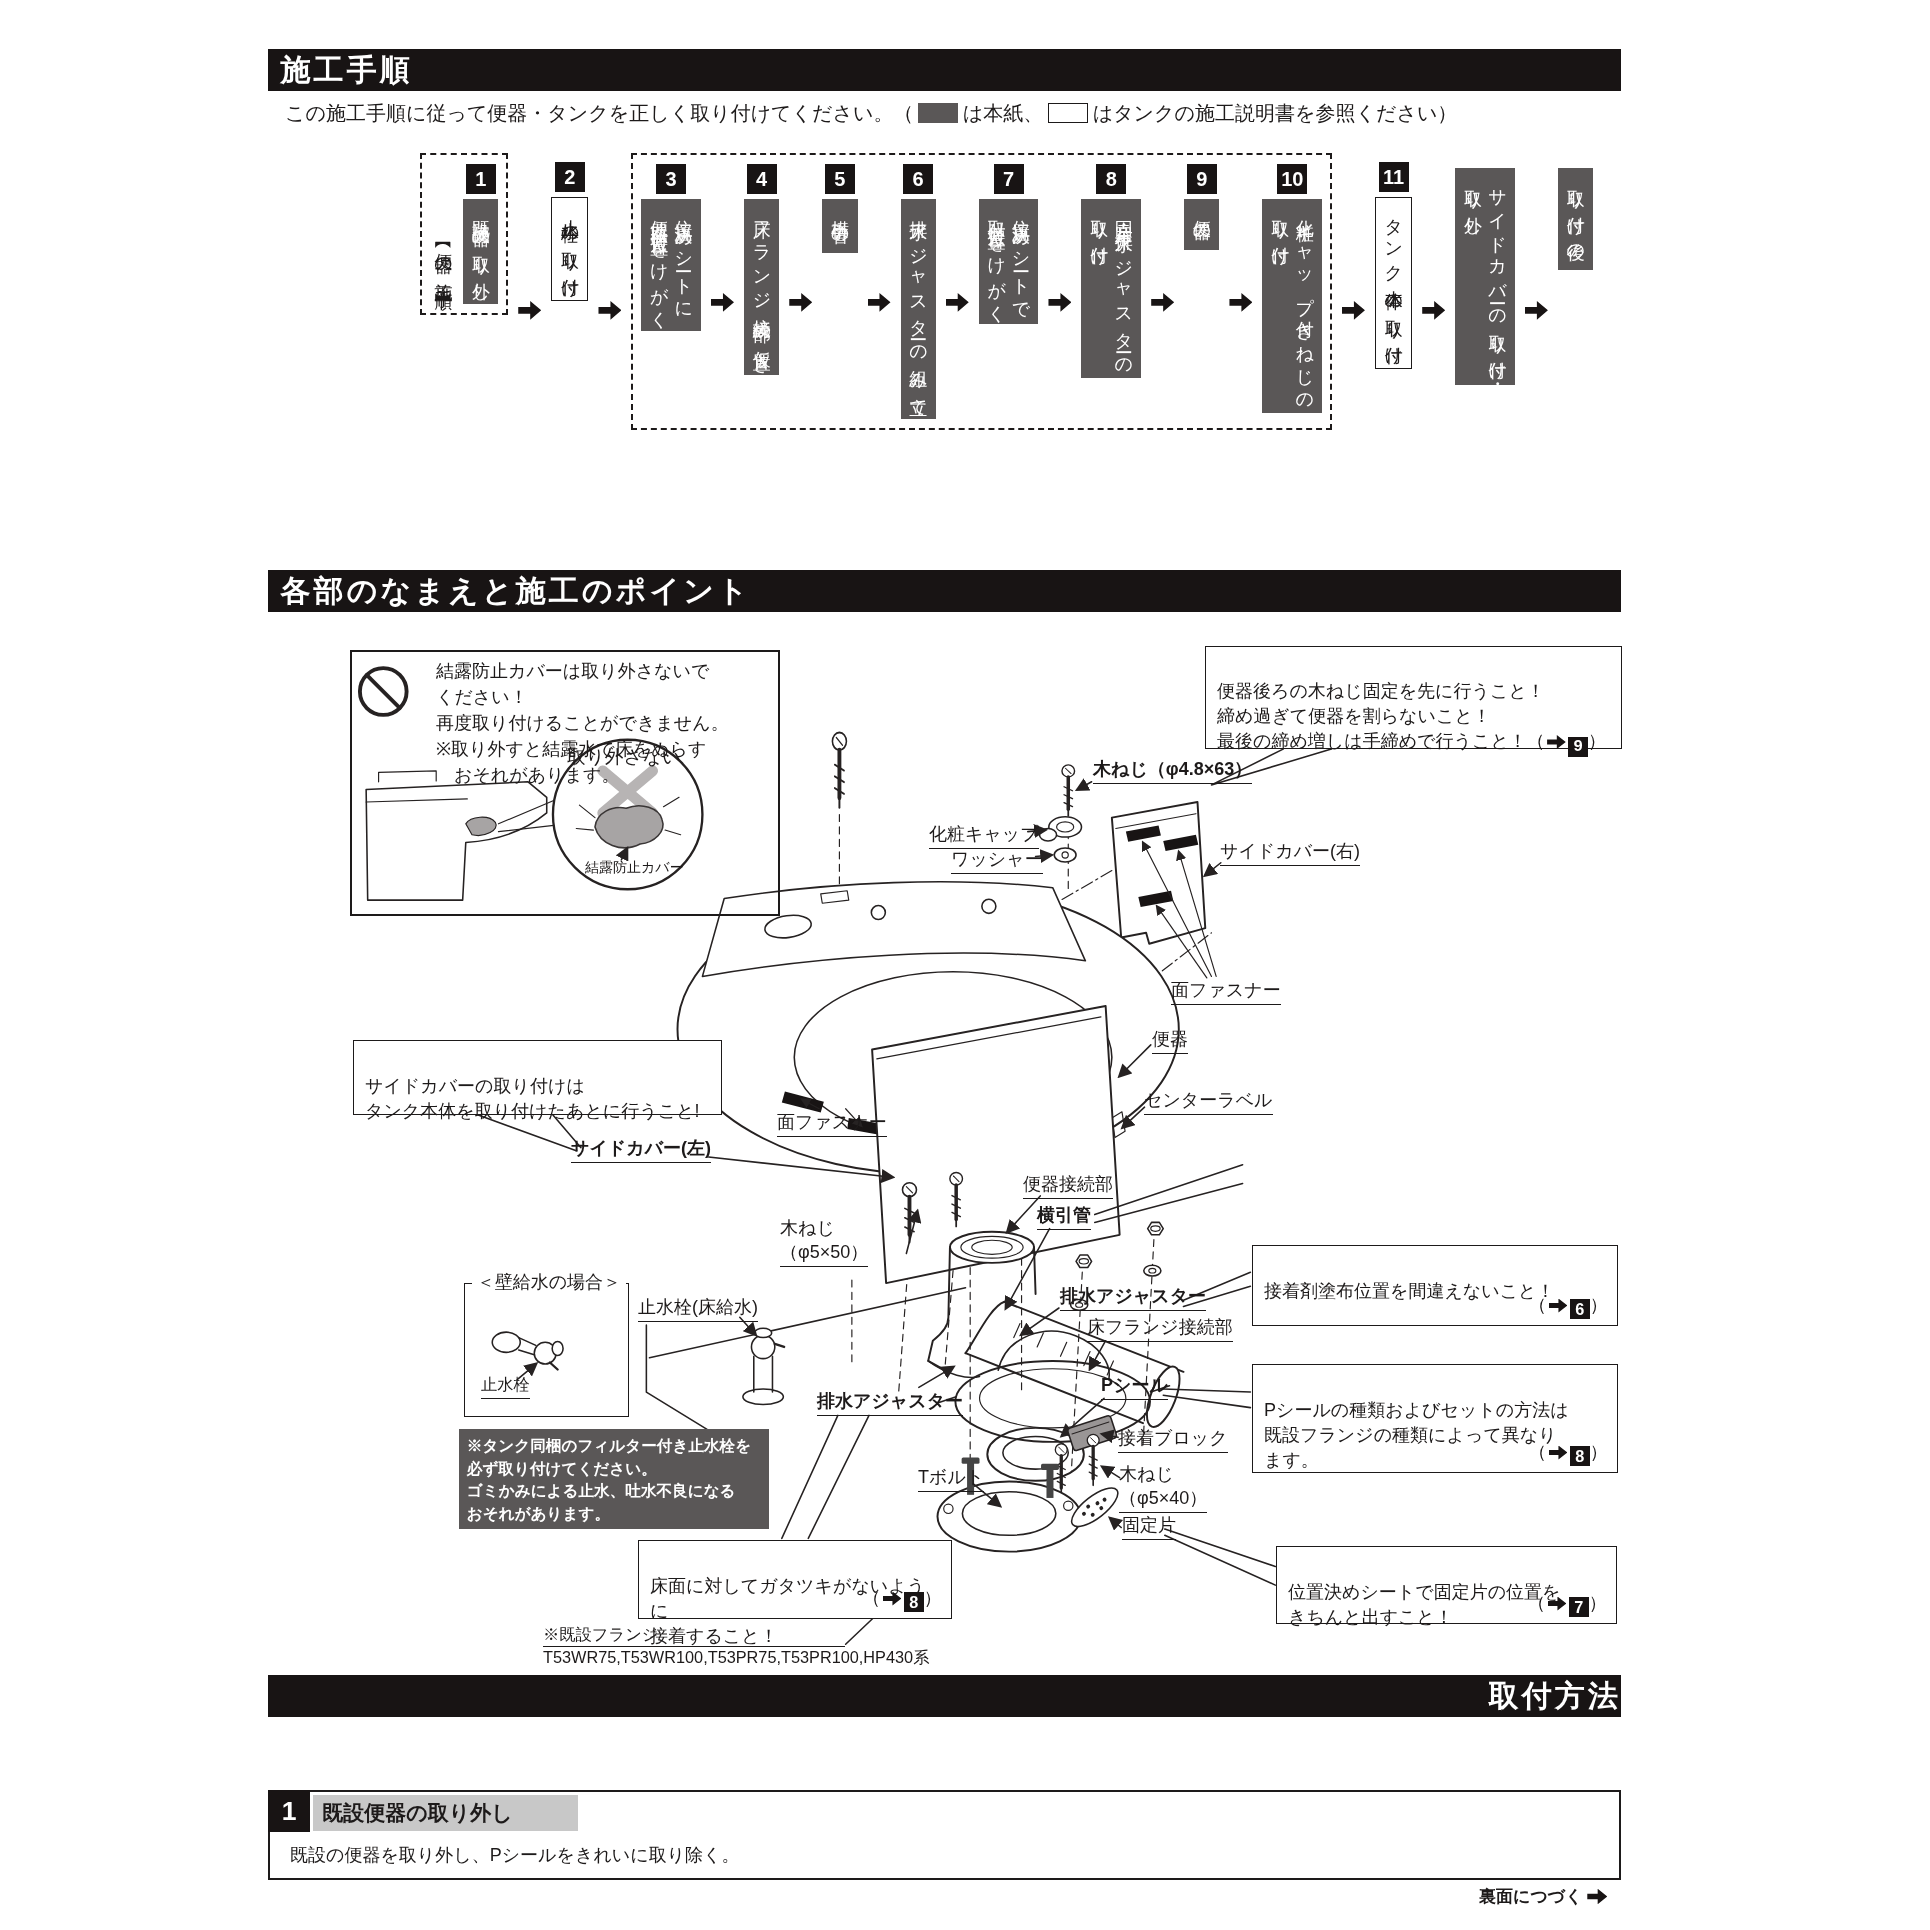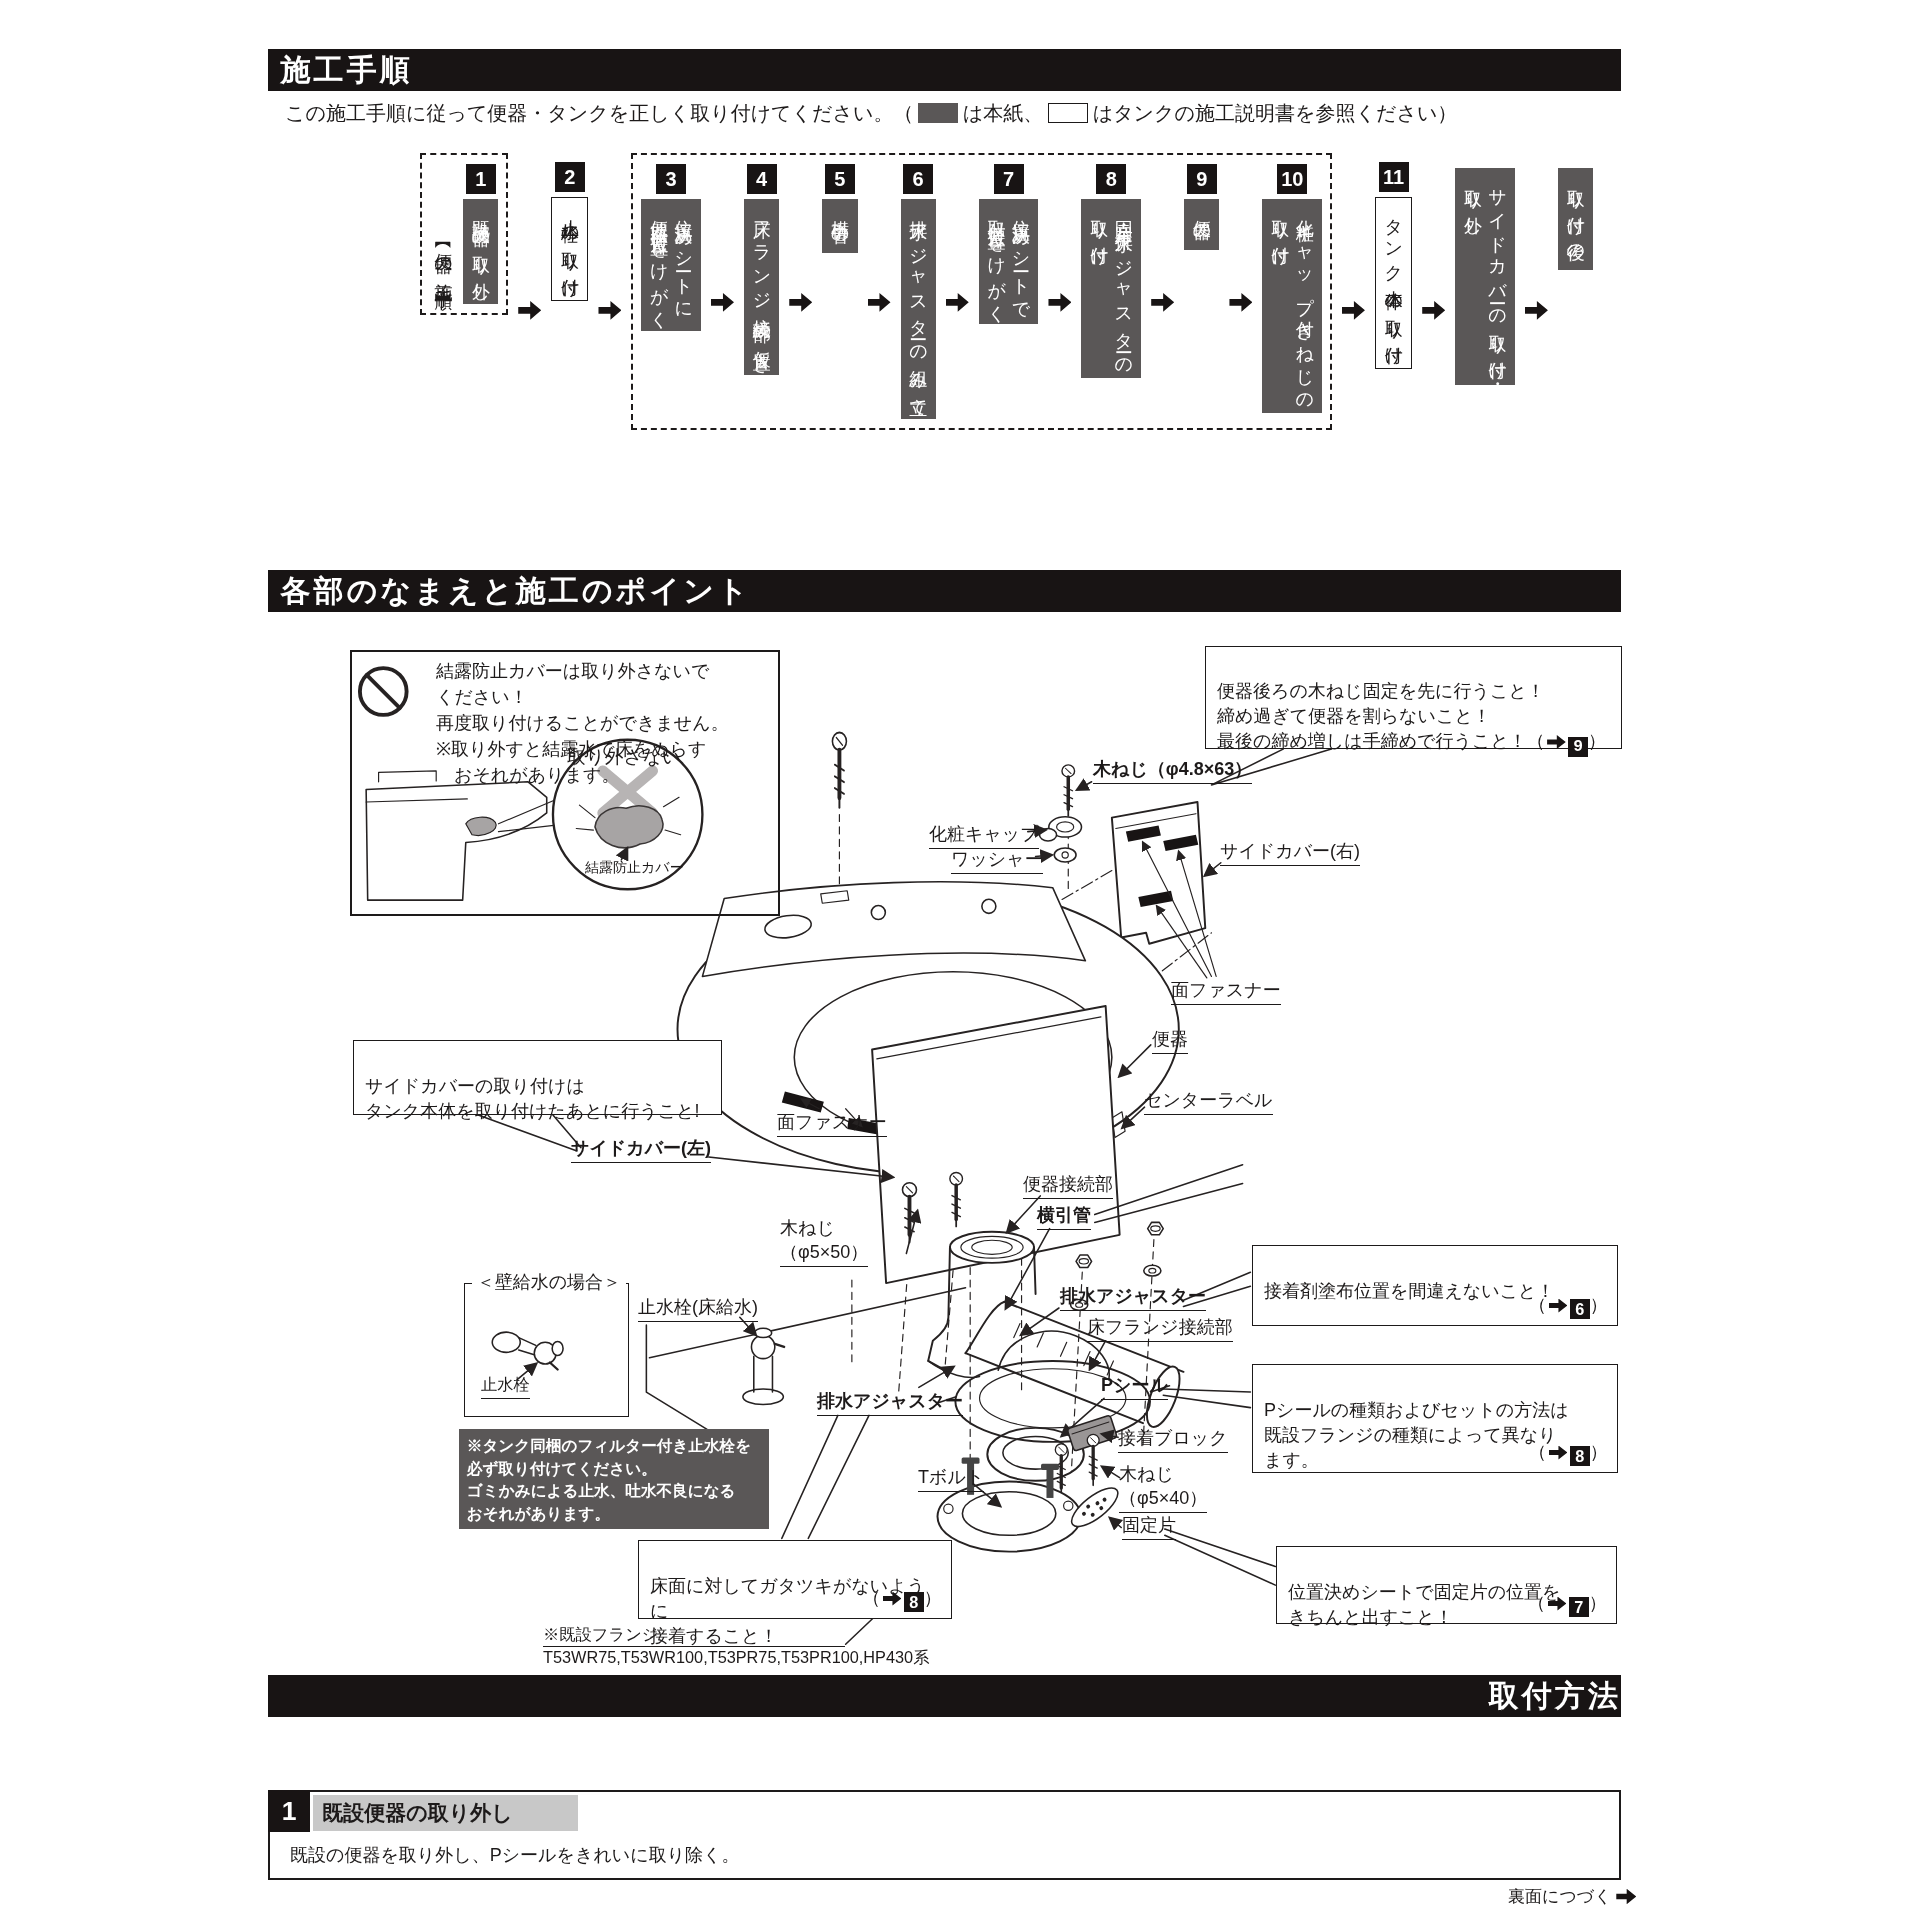--- a/index.html
+++ b/index.html
@@ -58,21 +58,21 @@
   .refnum{display:inline-block;min-width:20px;height:20px;background:#181414;color:#fff;text-align:center;
           font-weight:bold;font-size:16.3px;line-height:20px;vertical-align:-3.9px;}
   
   .stepbox{position:absolute;left:268px;top:1790px;width:1353px;height:90px;border:2.3px solid #1d1a1a;
            box-sizing:border-box;background:#fff;z-index:2;}
   .stepnum{position:absolute;left:268px;top:1790px;width:42px;height:42px;background:#181414;color:#fff;
            font-size:26.5px;font-weight:bold;text-align:center;line-height:42px;z-index:3;}
   .stepband{position:absolute;left:313px;top:1795px;width:265px;height:36px;background:#c8c8c8;
             font-size:21px;font-weight:bold;line-height:36px;padding-left:9.3px;box-sizing:border-box;z-index:3;}
   .stepbody{position:absolute;left:290px;top:1843px;font-size:18px;z-index:3;}
-  .footer{position:absolute;left:1479px;top:1885px;font-size:17px;font-weight:normal;z-index:3;margin-left:29px;}
+  .footer{position:absolute;left:1479px;top:1885px;font-size:17px;font-weight:bold;z-index:3;}
   .cArrow{display:inline-block;width:20px;height:15.6px;background:#181414;vertical-align:-2.3px;margin-left:4.7px;
           clip-path:polygon(0 32%,52% 32%,52% 0,100% 50%,52% 100%,52% 68%,0 68%);}
 </style>
 </head>
 <body>
 
 <div class="page">
 
   <div class="hbar" style="top:49px;">施工手順</div>
 

